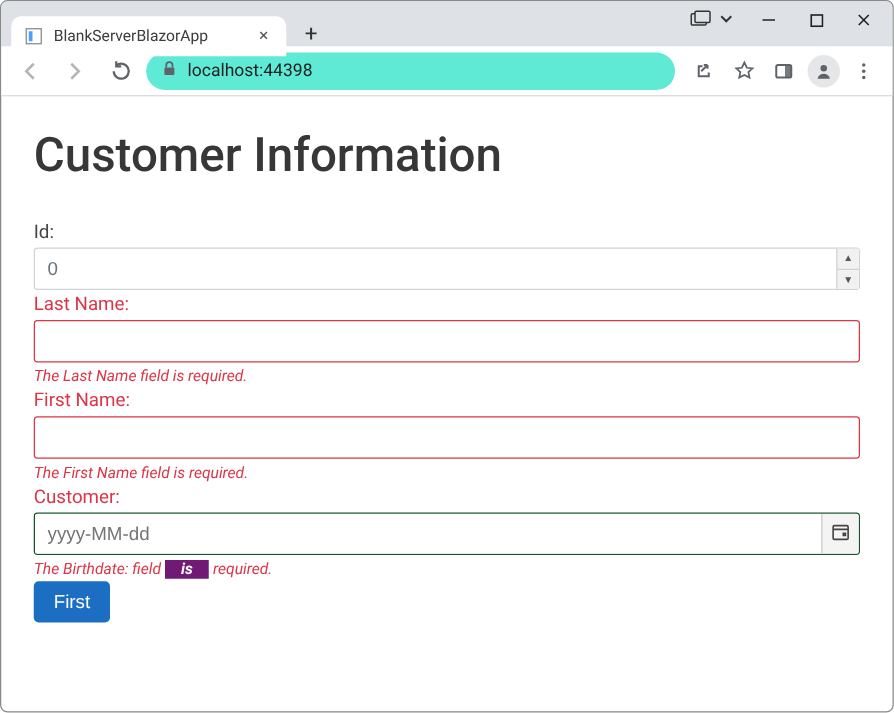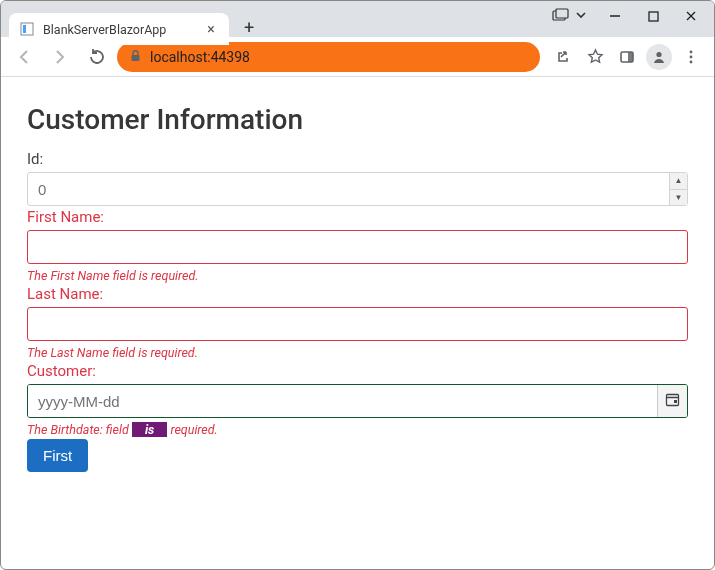--- a/index.html
+++ b/index.html
@@ -68,21 +68,21 @@
     .tb-btn {
       width: 30px; height: 30px;
       display:flex; align-items:center; justify-content:center;
       color:#5f6368;
       border-radius: 50%;
     }
     .tb-btn.disabled { color:#b5b5b5; }
     .omnibox {
       flex:1;
       height: 30px;
-      background:#f97316;
+      background:#5eead4;
       border-radius: 15px;
       display:flex;
       align-items:center;
       padding: 0 12px;
       gap: 8px;
       font-size: 14px;
       color:#202124;
     }
     .lock { color:#5f6368; }
     .omni-actions { display:flex; align-items:center; gap:2px; margin-left:2px; }
@@ -91,23 +91,23 @@
       background:#e4e6e8; display:flex; align-items:center; justify-content:center;
       color:#5f6368;
     }
 
     
     .page {
       padding: 18px 26px;
       color:#212529;
     }
     h1.page-title {
-      font-size: 28px;
+      font-size: 38px;
       font-weight: 500;
-      margin: 8px 0 14px 0;
+      margin: 8px 0 29px 0;
       color:#373737;
     }
     .form-group { margin-bottom: 2px; }
     .form-label { font-size: 15px; color:#444; display:block; margin-bottom:4px; }
     .form-label.err { color:#dc3545; }
 
     .num-wrap {
       position: relative;
       border:1px solid #ced4da;
       border-radius:3px;
@@ -300,30 +300,30 @@
       <input class="num-input" value="0" style="">
       <div class="num-spin">
         <div class="spin-btn">▲</div>
         <div class="spin-btn">▼</div>
       </div>
     </div>
   </div>
 
   
   <div class="form-group">
+    <label class="form-label err">Last Name:</label>
+    <input class="txt-input" type="text" value="" style="">
+    <div class="validation-msg">The Last Name field is required.</div>
+  </div>
+
+  
+  <div class="form-group">
     <label class="form-label err">First Name:</label>
     <input class="txt-input" type="text" value="" style="">
     <div class="validation-msg">The First Name field is required.</div>
-  </div>
-
-  
-  <div class="form-group">
-    <label class="form-label err">Last Name:</label>
-    <input class="txt-input" type="text" value="" style="">
-    <div class="validation-msg">The Last Name field is required.</div>
   </div>
 
   
   <div class="form-group">
     <label class="form-label err">Customer:</label>
     <div class="date-wrap">
       <input class="date-input" type="text" placeholder="yyyy-MM-dd" style="">
       <div class="date-btn">
         <span>
           <svg width="15" height="15" viewBox="0 0 15 15">

